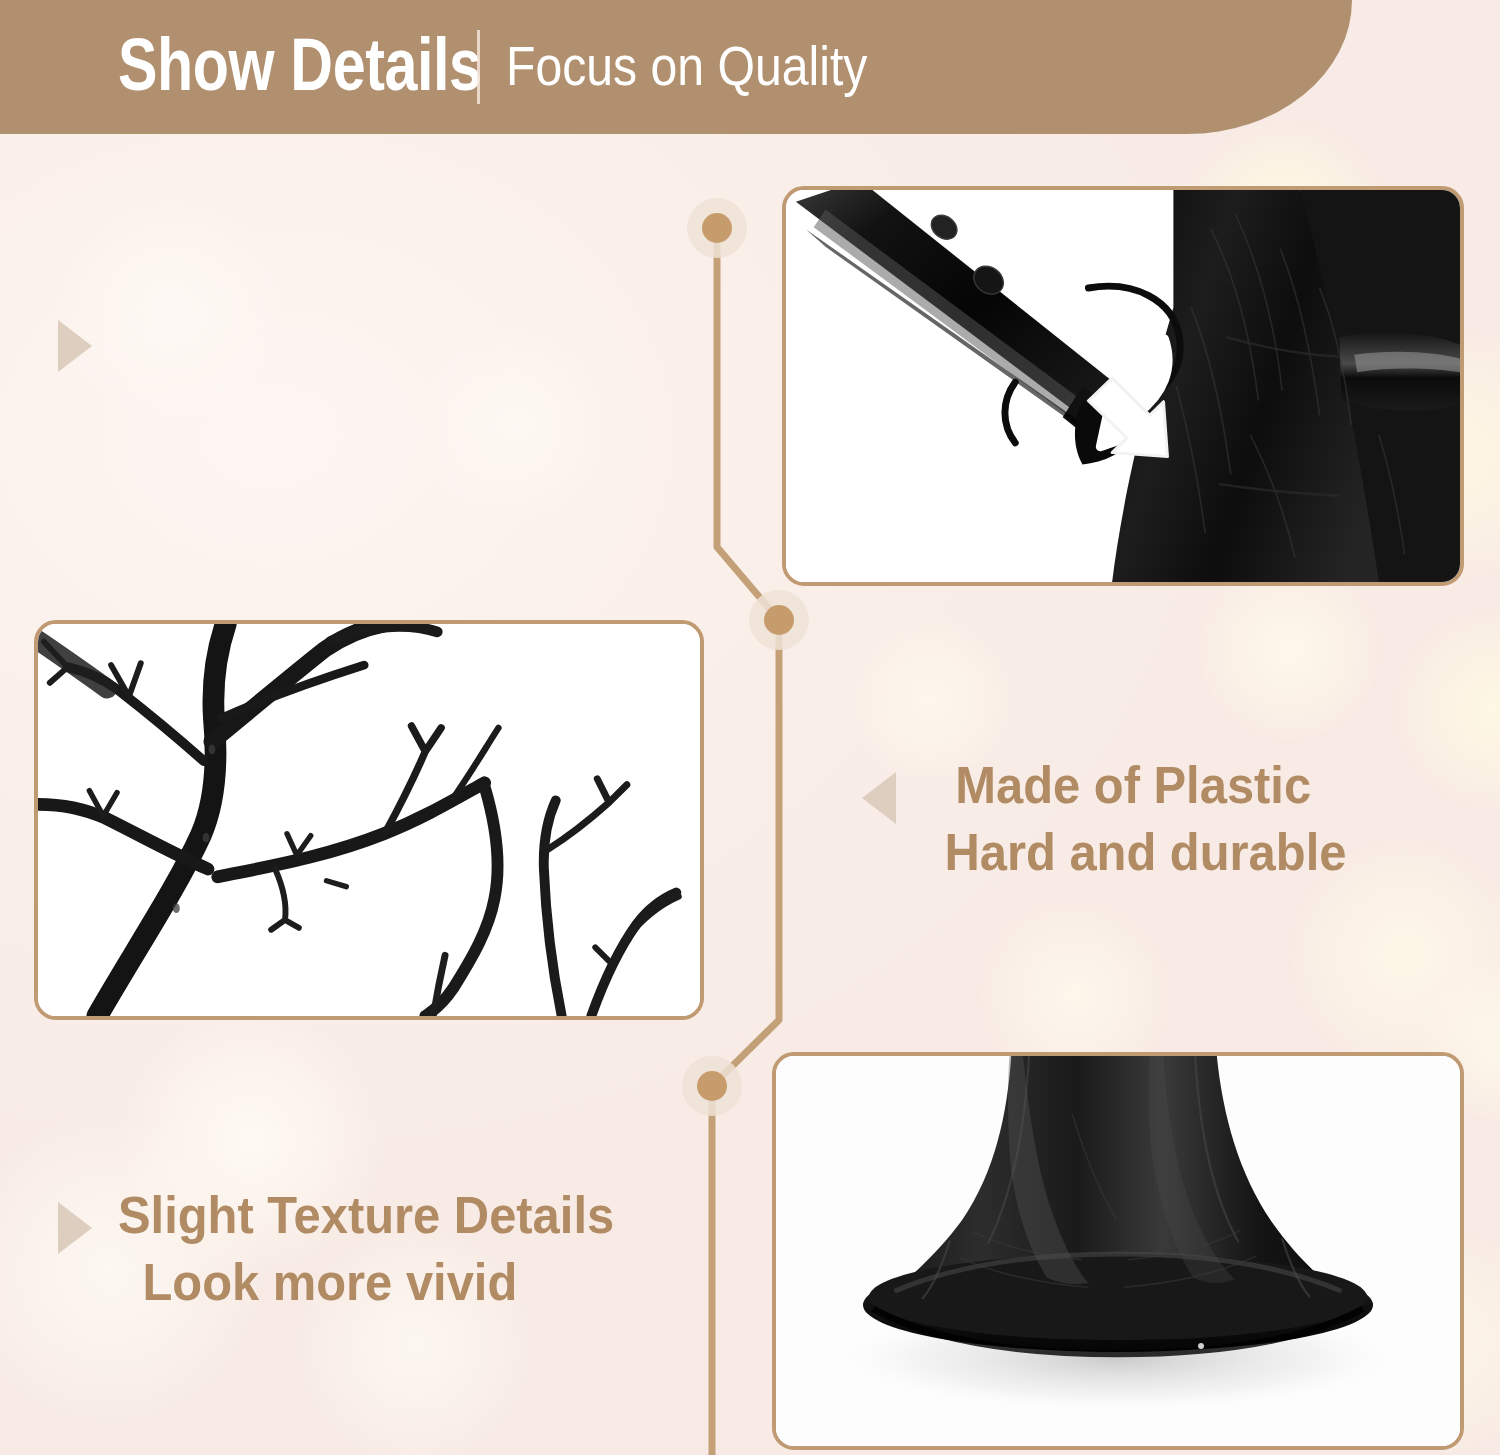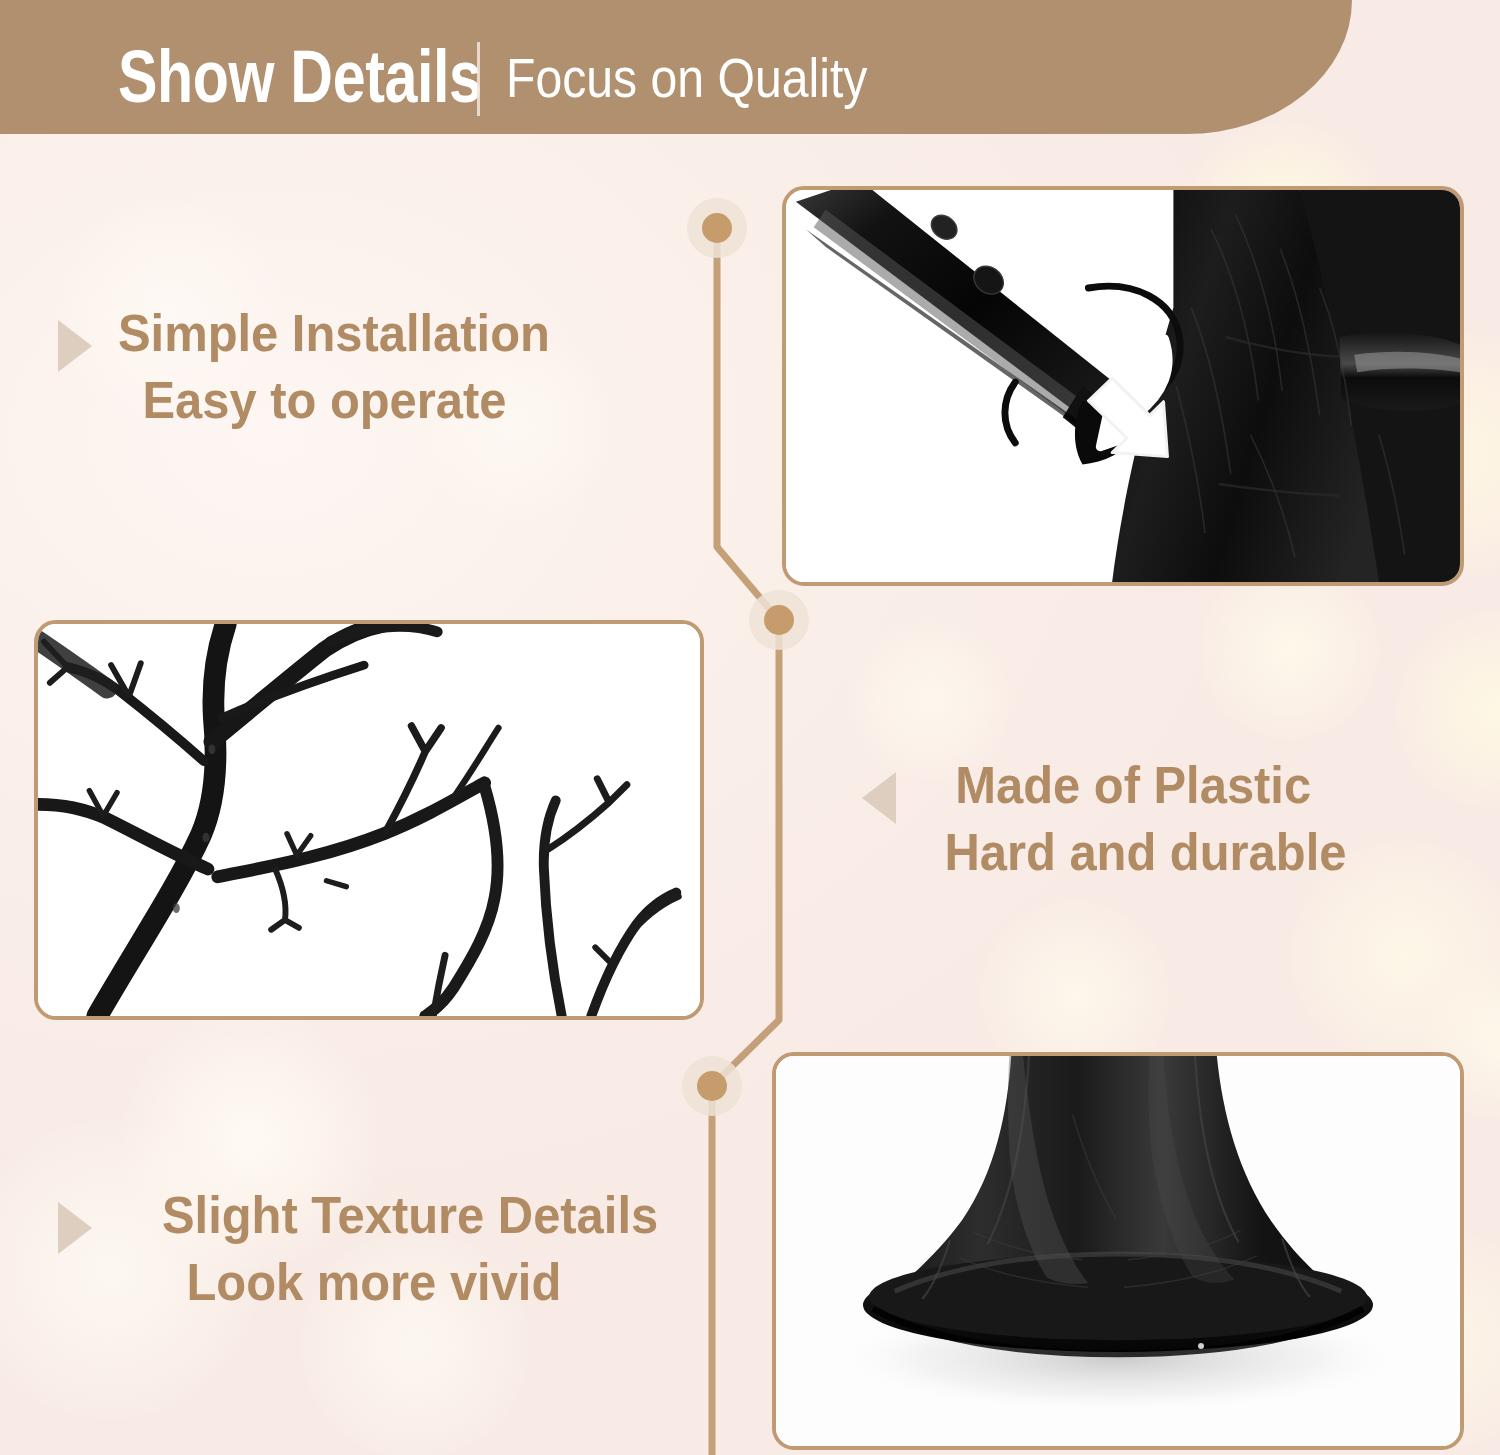--- a/index.html
+++ b/index.html
@@ -23,21 +23,21 @@
   .bokeh{position:absolute;border-radius:50%;pointer-events:none;}
 
   
   .banner{
     position:absolute;left:0;top:0;width:1352px;height:134px;
     background:#b0906f;
     border-bottom-right-radius:185px 150px;
     z-index:5;
   }
   .banner-inner{
-    position:absolute;left:118px;top:12px;height:134px;
+    position:absolute;left:118px;top:0;height:134px;
     display:flex;align-items:center;
   }
   .banner-title{
     color:#ffffff;font-size:74px;font-weight:700;
     letter-spacing:-0.5px;line-height:1;
     transform:scaleX(.80);transform-origin:left center;
     white-space:nowrap;
     margin-top:-4px;
   }
   .banner-divider{
@@ -314,35 +314,31 @@
         <path d="M486 204 C448 222 400 232 352 236"></path>
         <path d="M300 60 C312 100 326 136 344 166"></path>
       </g>
 
       <circle cx="430" cy="296" r="3" fill="#e8e8e8" opacity="0.9"></circle>
     </svg>
   </div>
 
   <div class="feature" style="left:58px;top:300px;">
     <span class="bullet tri-right"></span>
-    <span class="feat-lines">
-      <span class="feat-line">Simple Installation</span>
-      <span class="feat-line l2">Easy to operate</span>
-    </span>
   </div>
 
   <div class="feature" style="left:862px;top:752px;text-align:center;">
     <span class="bullet tri-left"></span>
     <span class="feat-lines">
       <span class="feat-line">Made of Plastic</span>
       <span class="feat-line l2">Hard and durable</span>
     </span>
   </div>
 
-  <div class="feature" style="left:58px;top:1182px;gap:44px;">
+  <div class="feature" style="left:58px;top:1182px;">
     <span class="bullet tri-right"></span>
     <span class="feat-lines">
       <span class="feat-line">Slight Texture Details</span>
       <span class="feat-line l2">Look more vivid</span>
     </span>
   </div>
 
 </div>
 
 </body></html>

